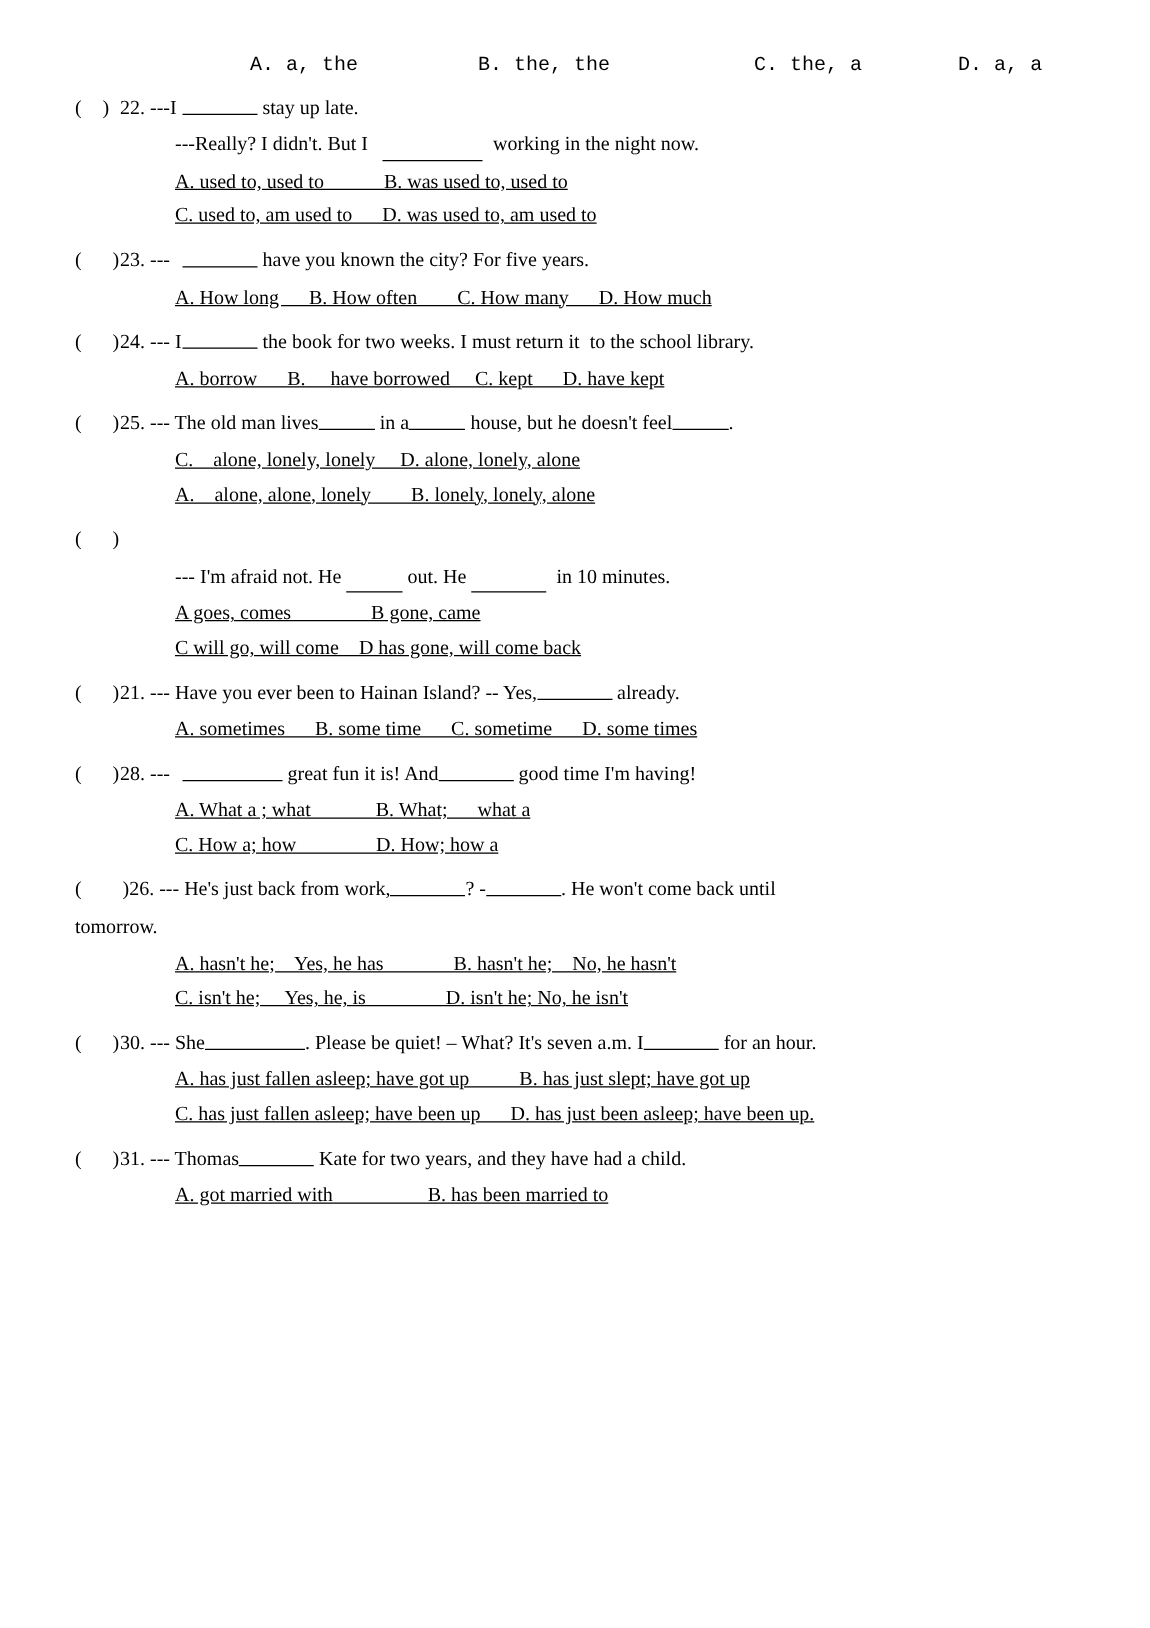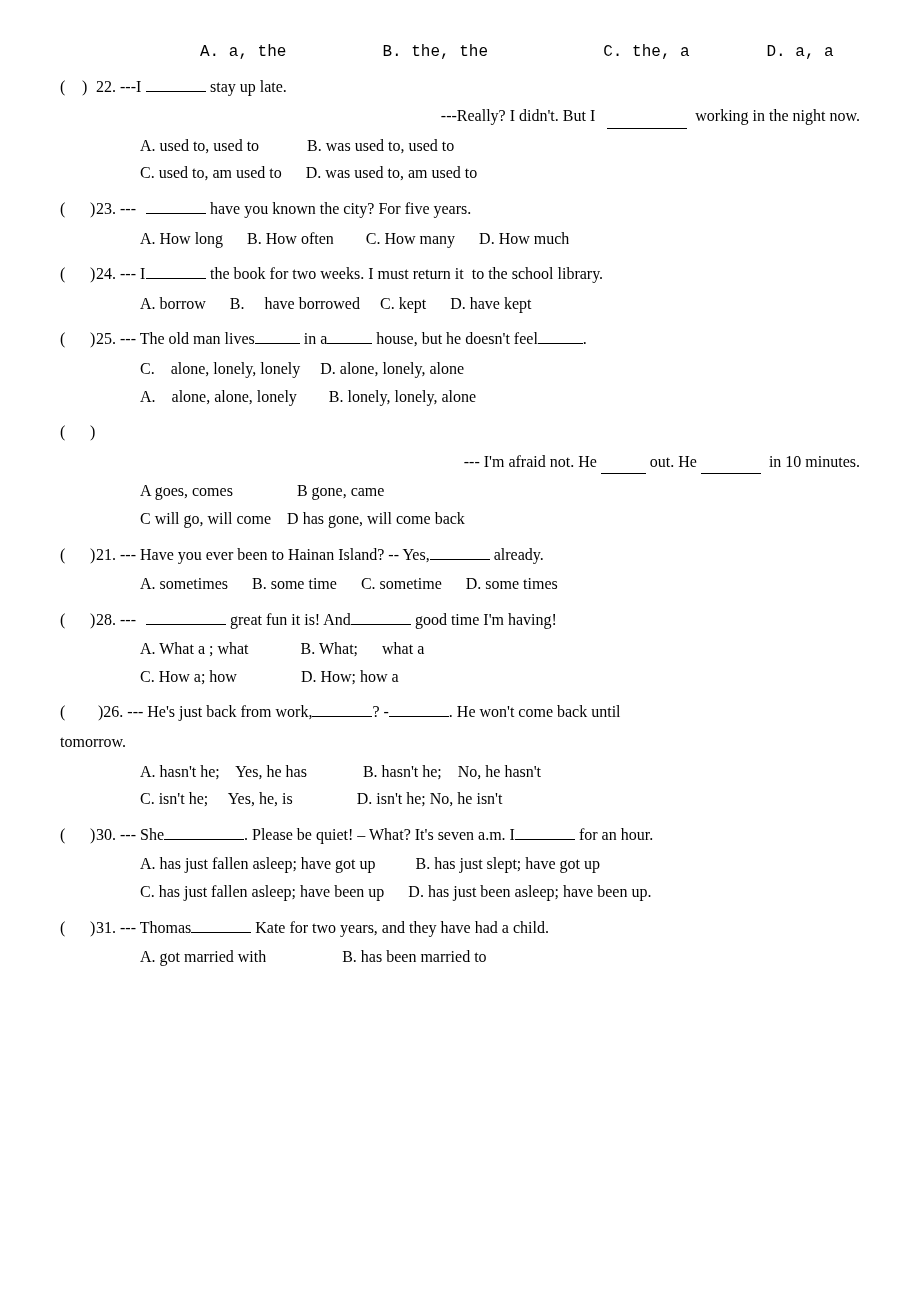--- a/index.html
+++ b/index.html
@@ -37,20 +37,21 @@
       min-width: 50px;
       display: inline-block;
     }
     .options-block {
       margin-left: 80px;
       margin-top: 4px;
       margin-bottom: 6px;
     }
     .option-line {
       margin-bottom: 2px;
+      text-decoration: underline;
     }
     .blank {
       display: inline-block;
       border-bottom: 1px solid #000;
       min-width: 60px;
       height: 18px;
       vertical-align: bottom;
     }
     .blank-sm {
       min-width: 45px;
@@ -59,21 +60,20 @@
       min-width: 80px;
     }
     .top-options {
       margin-left: 140px;
       margin-bottom: 8px;
       font-family: Liberation Mono, monospace;
     }
     .sub-line {
       margin-left: 80px;
       margin-bottom: 3px;
-      text-align: right;
     }
     .continuation {
       margin-left: 0;
     }
   </style>
 </head>
 <body>
 
 <div>
 

